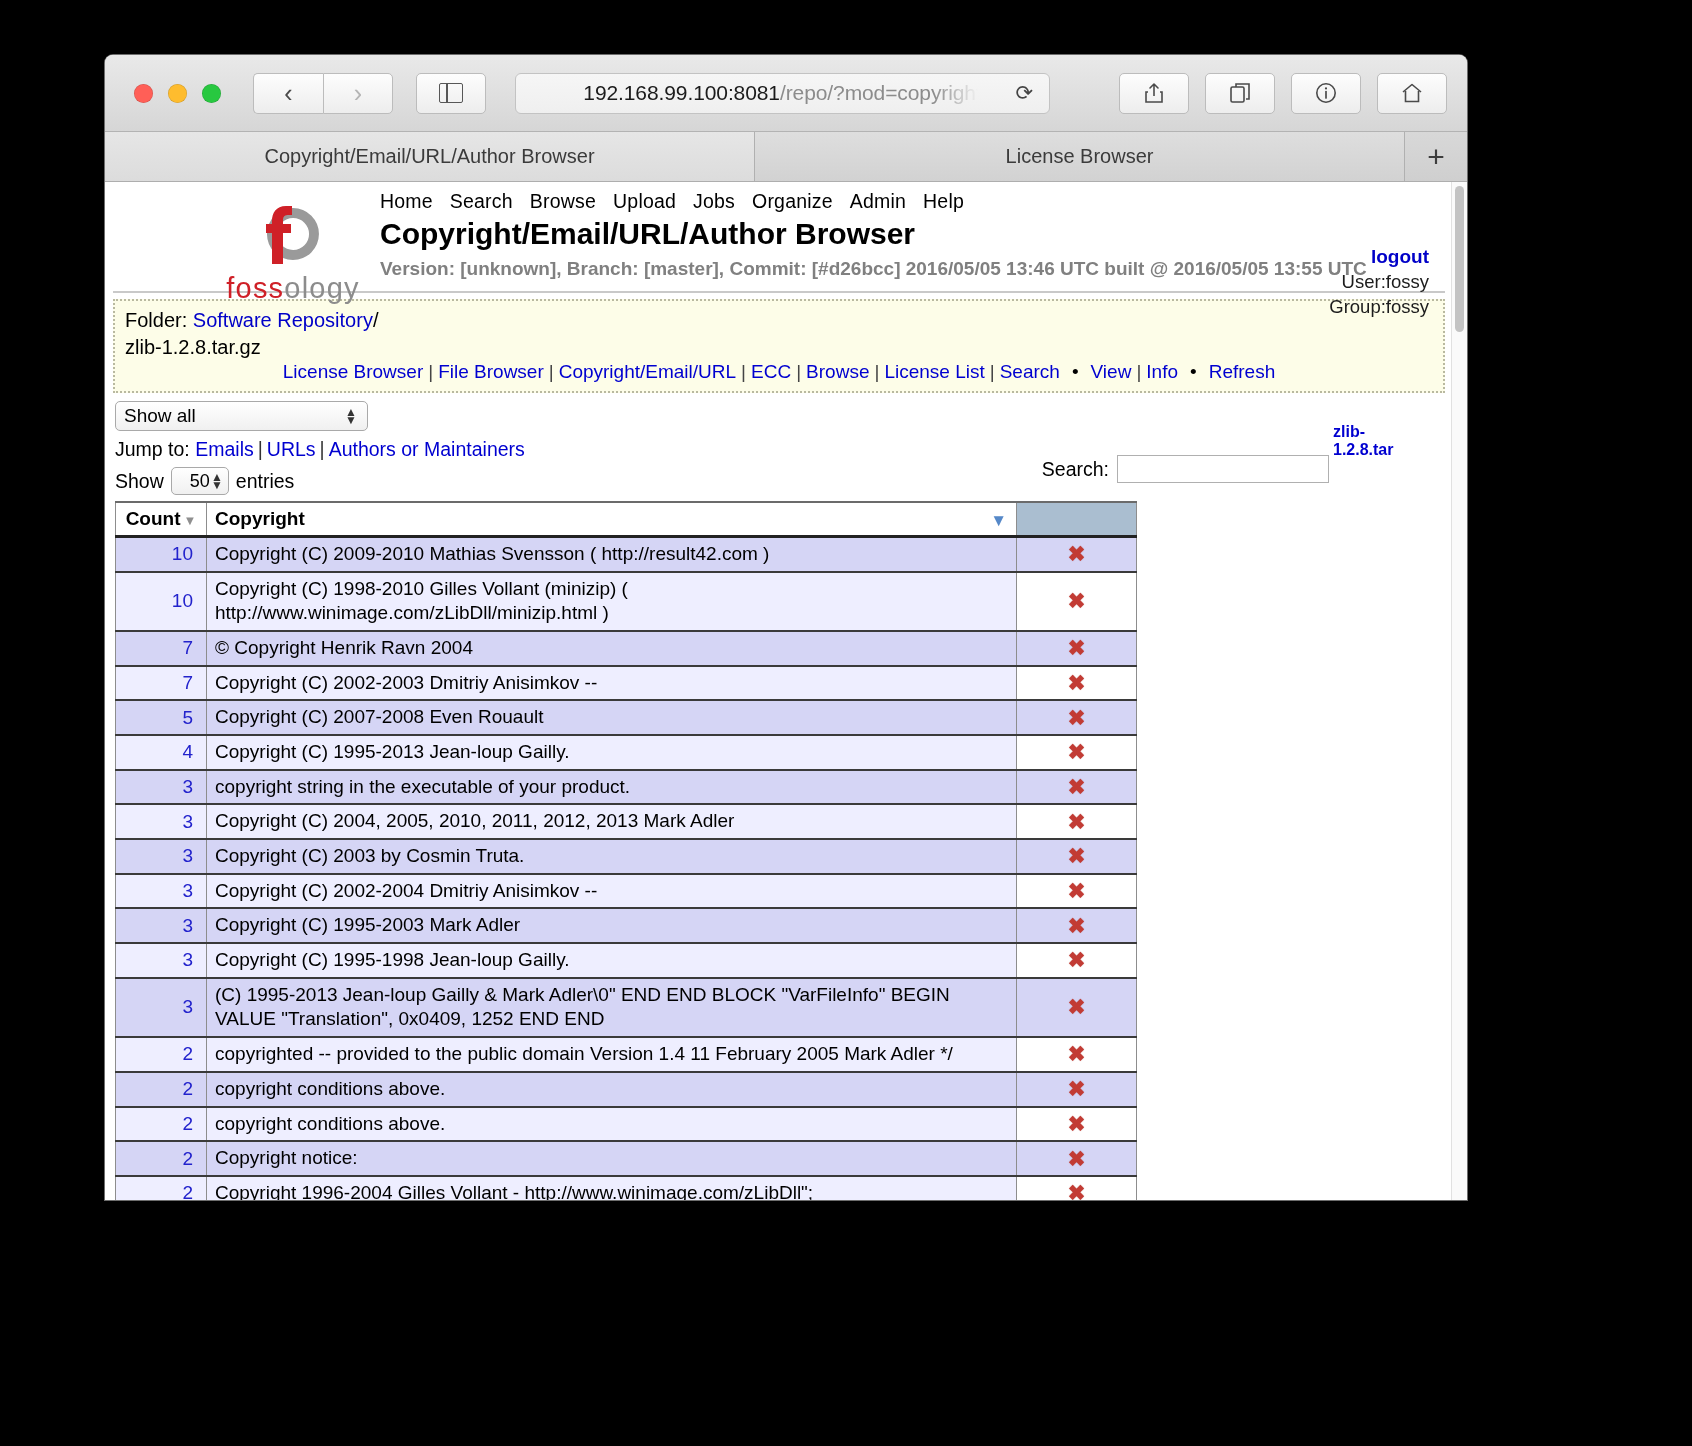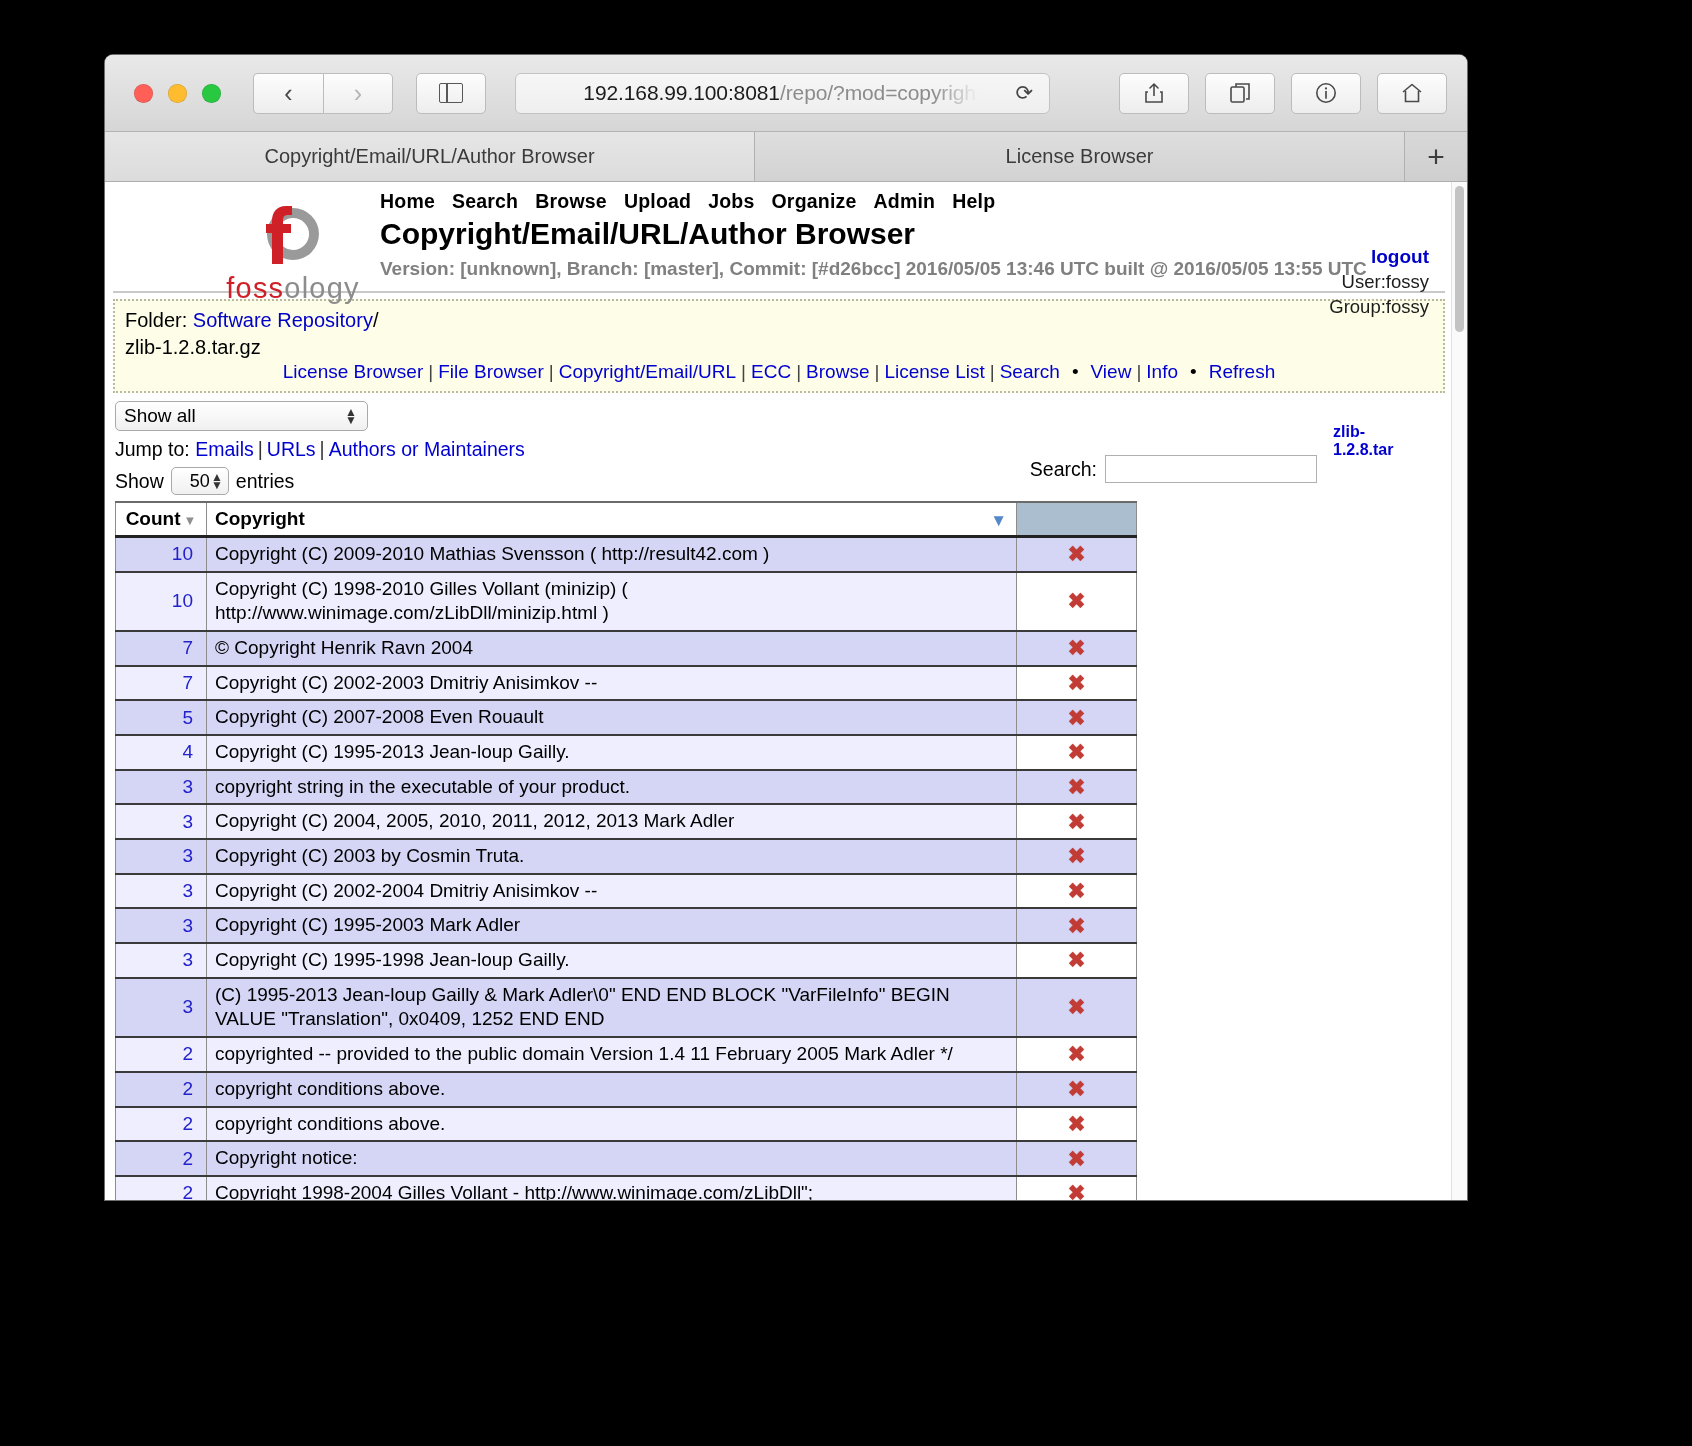--- a/index.html
+++ b/index.html
@@ -116,21 +116,21 @@
   }
   .scrollthumb {
     position: absolute; left: 3px; top: 4px; width: 9px; height: 146px;
     background: #c3c3c3; border-radius: 5px;
   }
 
   
   .fheader { padding: 8px 0 0 0; position: relative; }
   .topnav {
     margin-left: 275px;
-    font-size: 19.5px; font-weight: bold; color: #000;
+    font-size: 19.5px; font-weight: normal; color: #000;
     letter-spacing: .2px;
   }
   .topnav a { color: #000; text-decoration: none; margin-right: 17px; }
   .logo-wrap { position: absolute; left: 108px; top: 22px; width: 160px; text-align: center; }
   .logo-mark { width: 74px; height: 62px; margin: 0 auto; }
   .logo-text { font-size: 29px; letter-spacing: 1.2px; margin-top: 2px; }
   .logo-text .f1 { color: #cf2027; }
   .logo-text .f2 { color: #8c8c8c; }
 
   .h1 {
@@ -192,21 +192,21 @@
     width: 58px; height: 28px; margin: 0 7px;
     border: 1px solid #a9a9a9; border-radius: 5px;
     background: linear-gradient(#ffffff,#f0f0f0);
     font-size: 18px; padding: 0 22px; box-sizing: border-box;
     position: relative;
     justify-content: center;
   }
   .entries-select .sel-arrows { right: 5px; }
 
   .searchwrap {
-    position: absolute; right: 136px; top: 54px;
+    position: absolute; right: 124px; top: 54px;
     display: flex; align-items: center; font-size: 19.5px; color: #000;
   }
   .search-input {
     margin-left: 8px;
     width: 212px; height: 28px;
     border: 1px solid #b0b0b0;
     background: #fff;
     box-sizing: border-box;
     font-size: 17px;
     padding: 0 5px;
@@ -502,21 +502,21 @@
                 <td class="cpy">copyright conditions above.</td>
                 <td class="act"><span class="xmark">✖</span></td>
               </tr>
               <tr class="odd">
                 <td class="cnt">2</td>
                 <td class="cpy">Copyright notice:</td>
                 <td class="act"><span class="xmark">✖</span></td>
               </tr>
               <tr class="even">
                 <td class="cnt">2</td>
-                <td class="cpy">Copyright 1998-2004 Gilles Vollant - http://www.winimage.com/zLibDll";</td>
+                <td class="cpy">Copyright 1996-2004 Gilles Vollant - http://www.winimage.com/zLibDll";</td>
                 <td class="act"><span class="xmark">✖</span></td>
               </tr>
               <tr class="odd">
                 <td class="cnt">2</td>
                 <td class="cpy">Copyright 1995-2013 Mark Adler ";</td>
                 <td class="act"><span class="xmark">✖</span></td>
               </tr>
             </tbody>
         </table>
 

